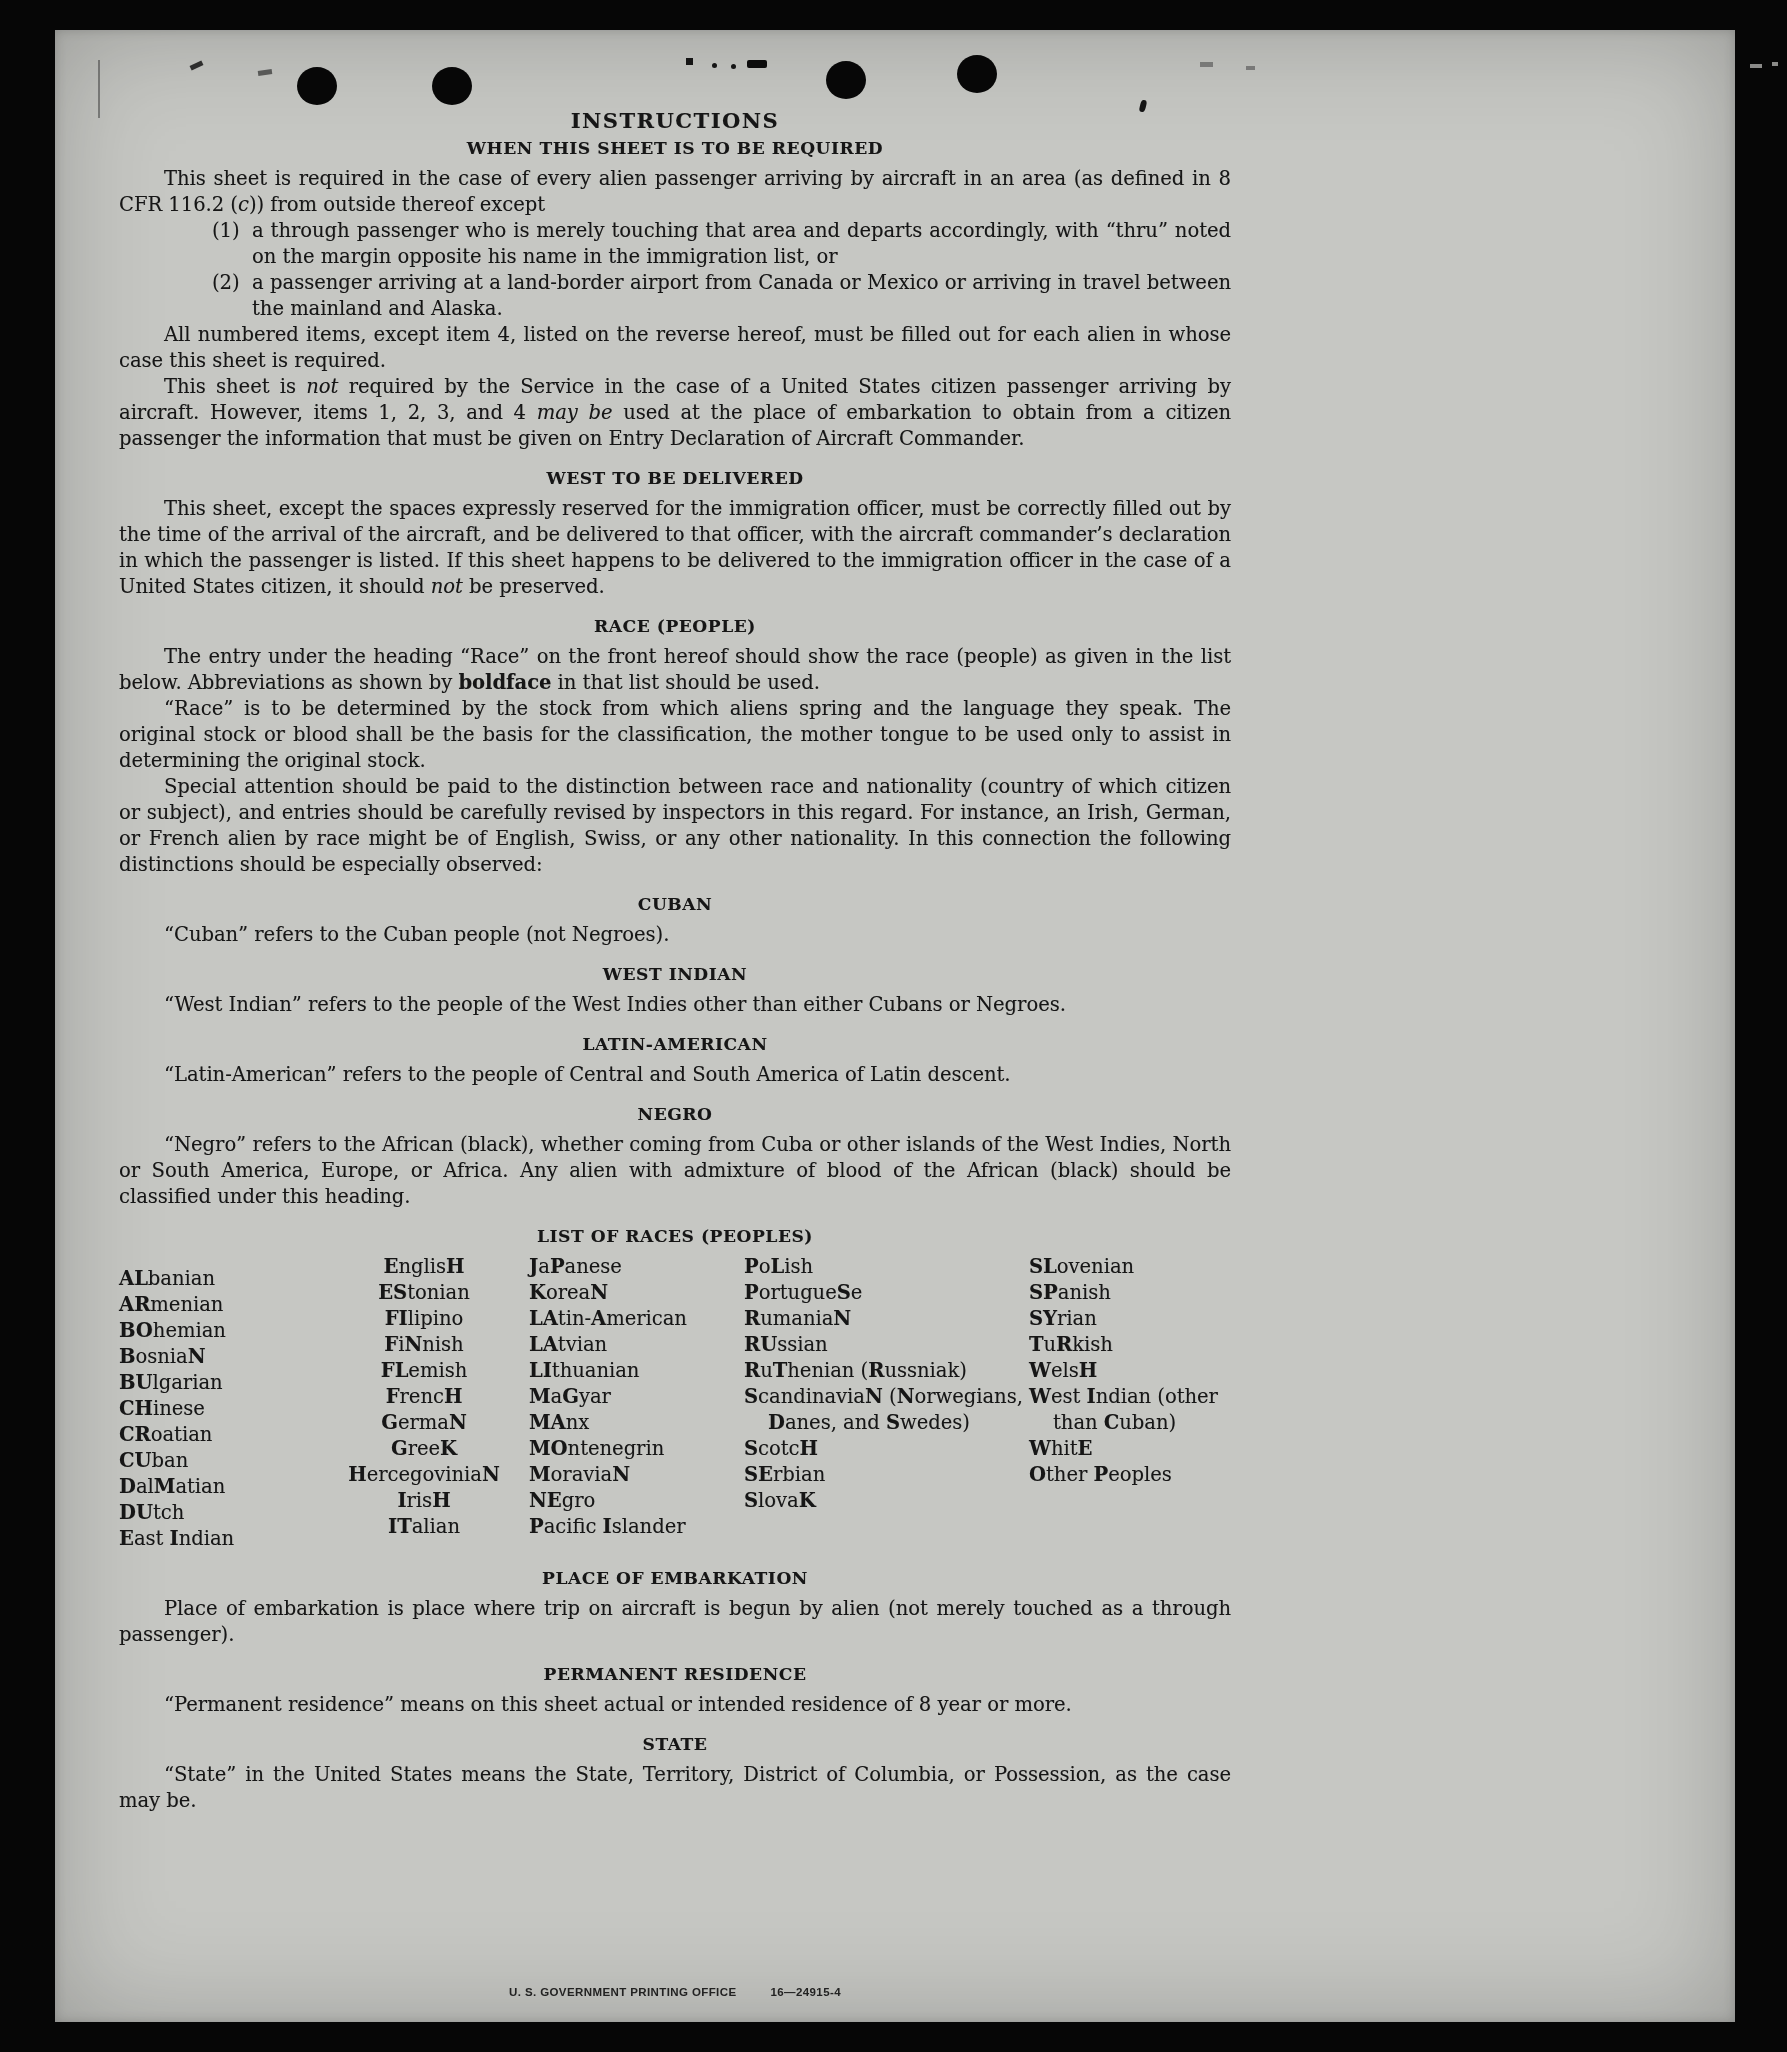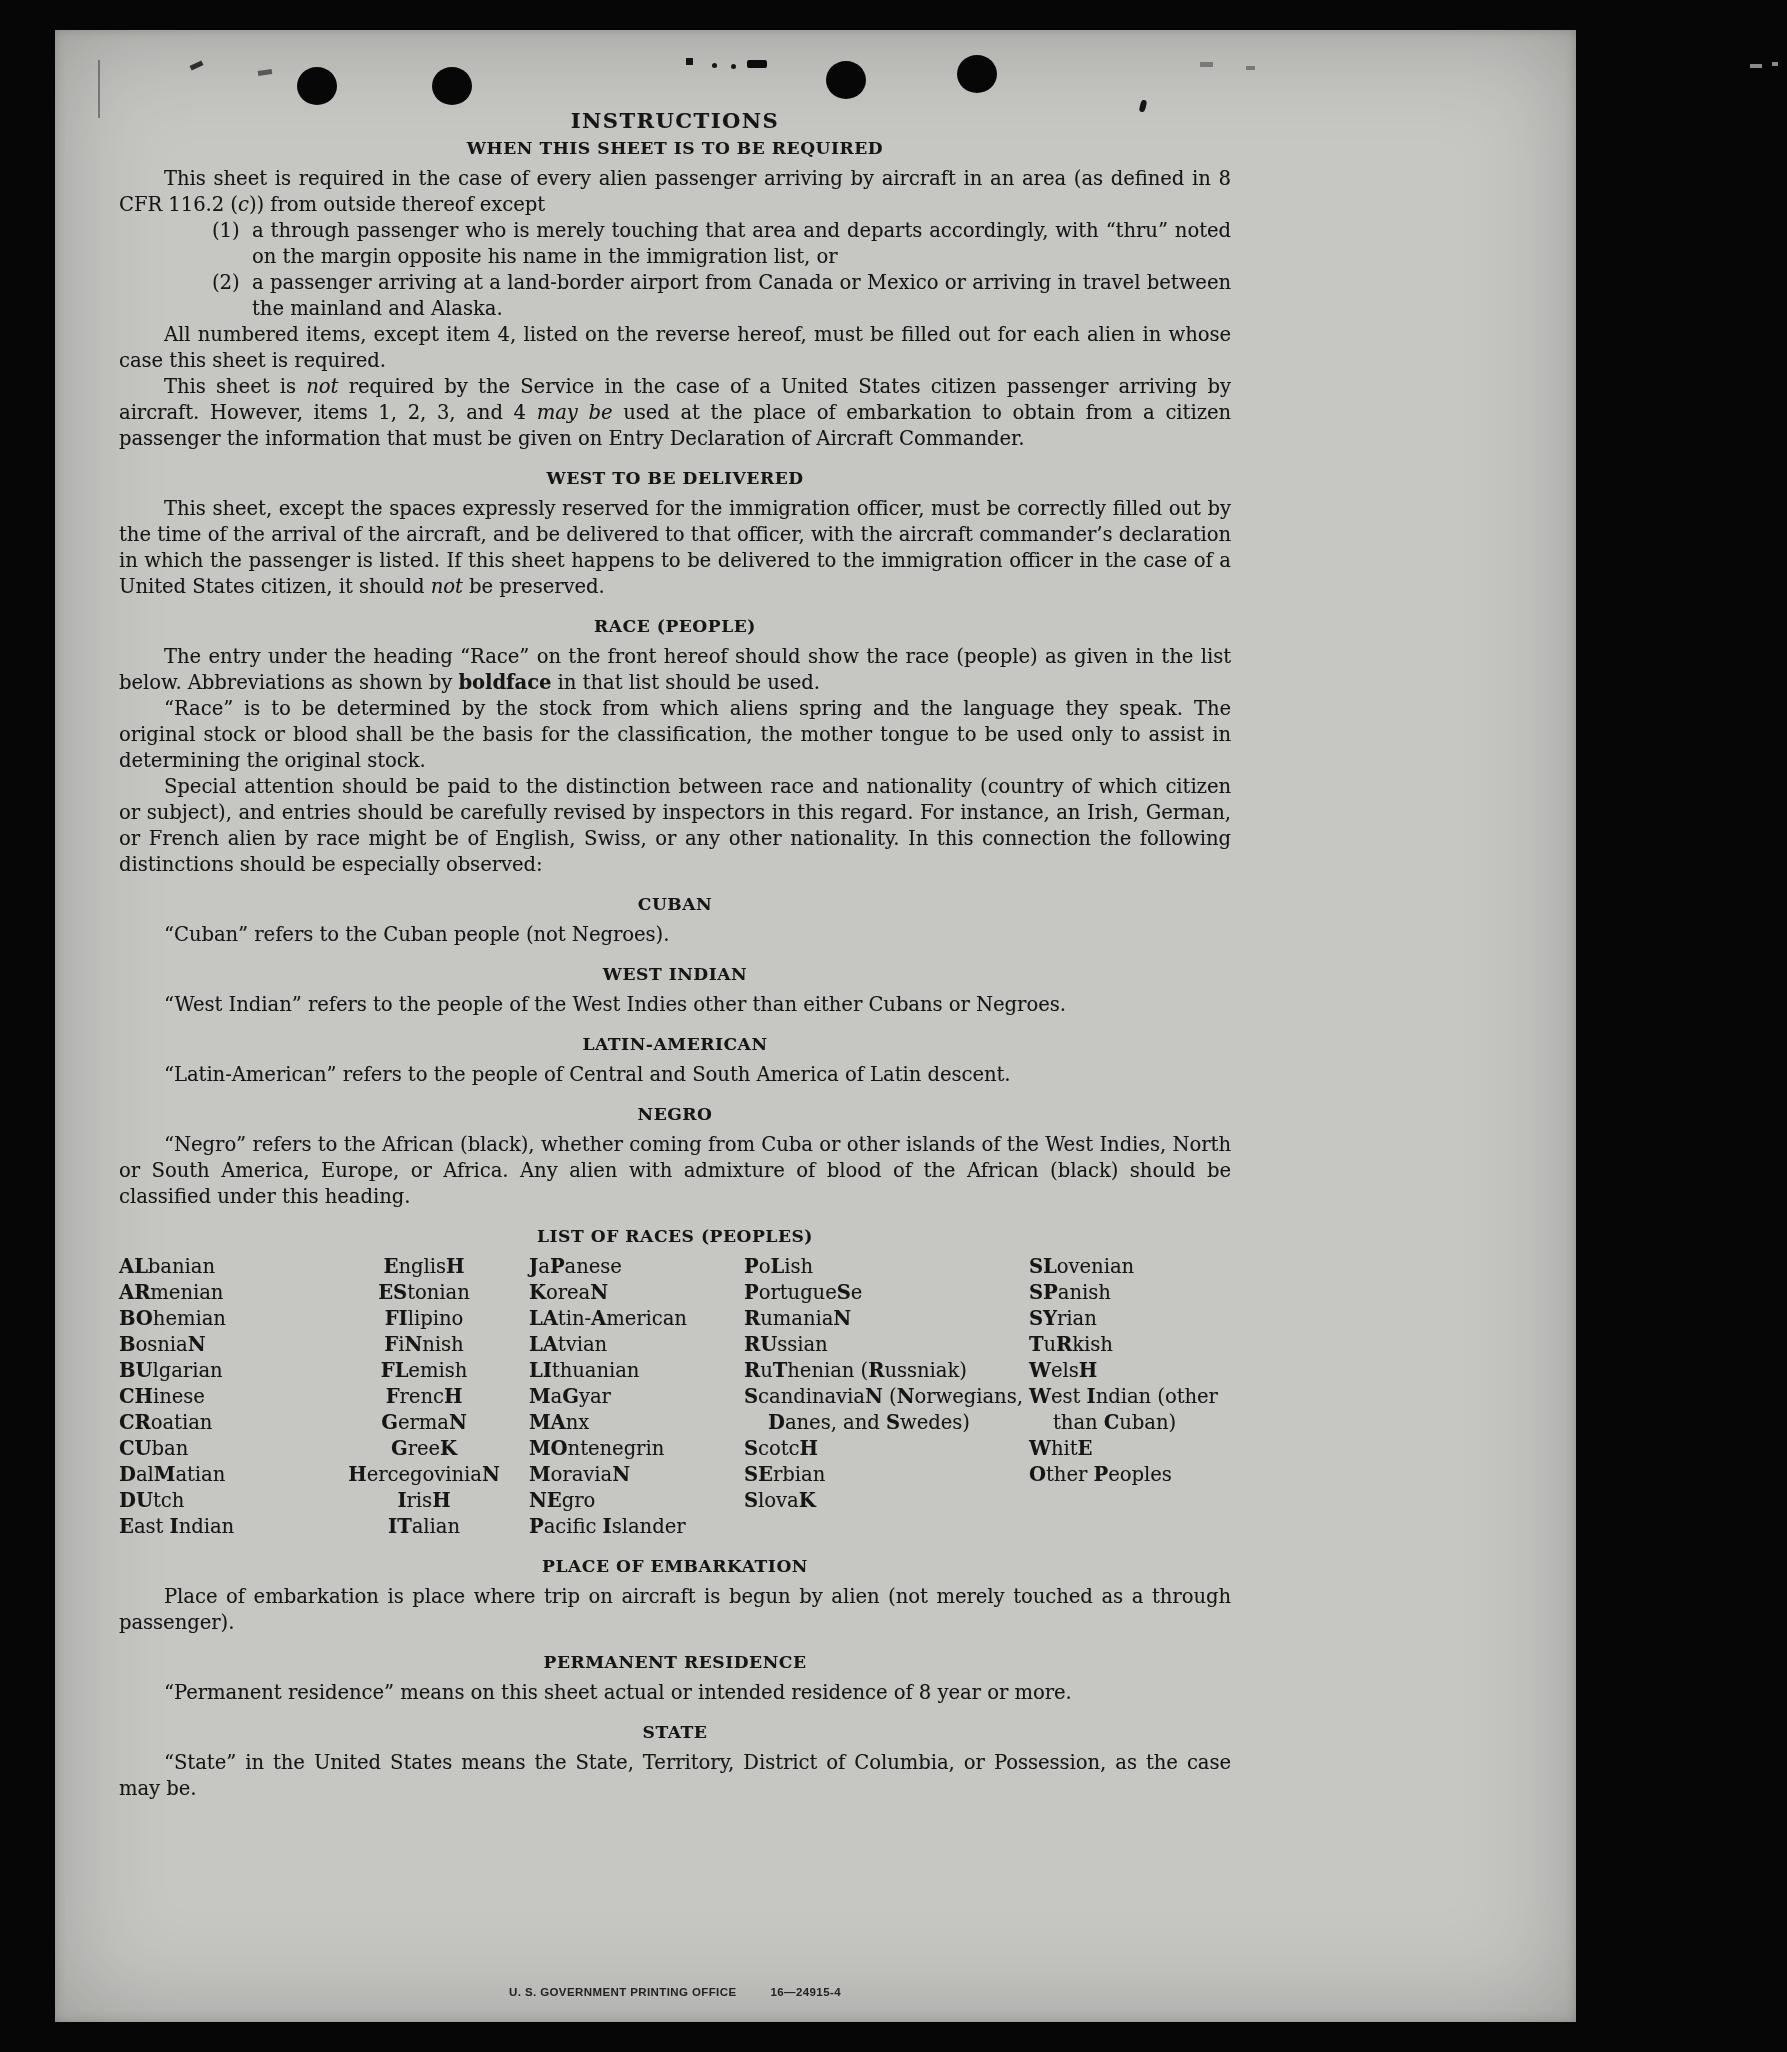--- a/index.html
+++ b/index.html
@@ -4,21 +4,21 @@
 <style>
   * { box-sizing: border-box; margin: 0; padding: 0; }
   html, body { background: var(--background, #060606); }
   body {
     width: 1787px; height: 2052px;
     position: relative; overflow: hidden;
     font-family: "DejaVu Serif", serif;
   }
   .paper {
     position: absolute; left: 55px; top: 30px;
-    width: 1521px; height: 1992px;
+    width: 1680px; height: 1992px;
     background: var(--paper, #c6c7c3);
     box-shadow: inset 0 0 110px rgba(0,0,0,0.22), inset 0 0 12px rgba(0,0,0,0.18);
   }
   .hole { position: absolute; background: #070707; border-radius: 50%; width: 40px; height: 38px; }
   .hole-1 { left: 242px; top: 37px; }
   .hole-2 { left: 377px; top: 37px; }
   .hole-3 { left: 771px; top: 31px; }
   .hole-4 { left: 902px; top: 25px; }
 
   .content {
@@ -37,21 +37,21 @@
     line-height: 23px; letter-spacing: 0.6px; margin: 15px 0 6px;
     font-family: "DejaVu Serif", serif;
   }
   h2.tight { margin-top: 2px; }
   .para { text-align: justify; text-indent: 45px; }
   .numbered { position: relative; margin-left: 133px; text-align: justify; }
   .numbered .num { position: absolute; left: -40px; }
 
   .races { display: flex; margin-top: 2px; }
   .race-col { flex: 0 0 auto; }
-  .race-col.c1 { width: 200px; }
+  .race-col.c1 { width: 200px; margin-top: 12px; }
   .race-col.c2 { width: 210px; text-align: center; }
   .race-col.c3 { width: 215px; }
   .race-col.c4 { width: 285px; }
   .race-col.c5 { width: 202px; }
   .race-item { padding-left: 24px; text-indent: -24px; line-height: 26px; }
 
   .footer {
     position: absolute; left: 64px; bottom: 24px; width: 1112px;
     text-align: center;
     font-family: "Liberation Sans", sans-serif;

